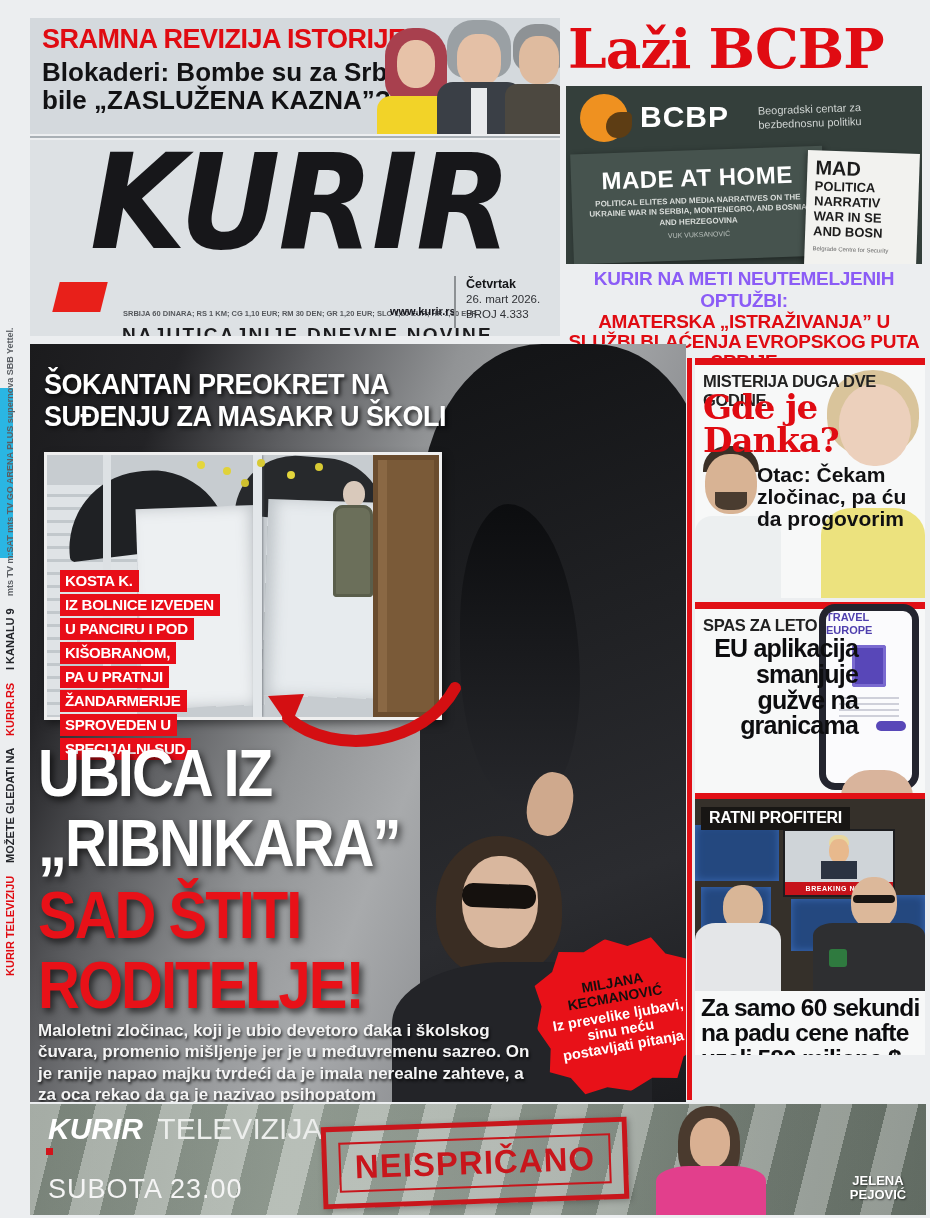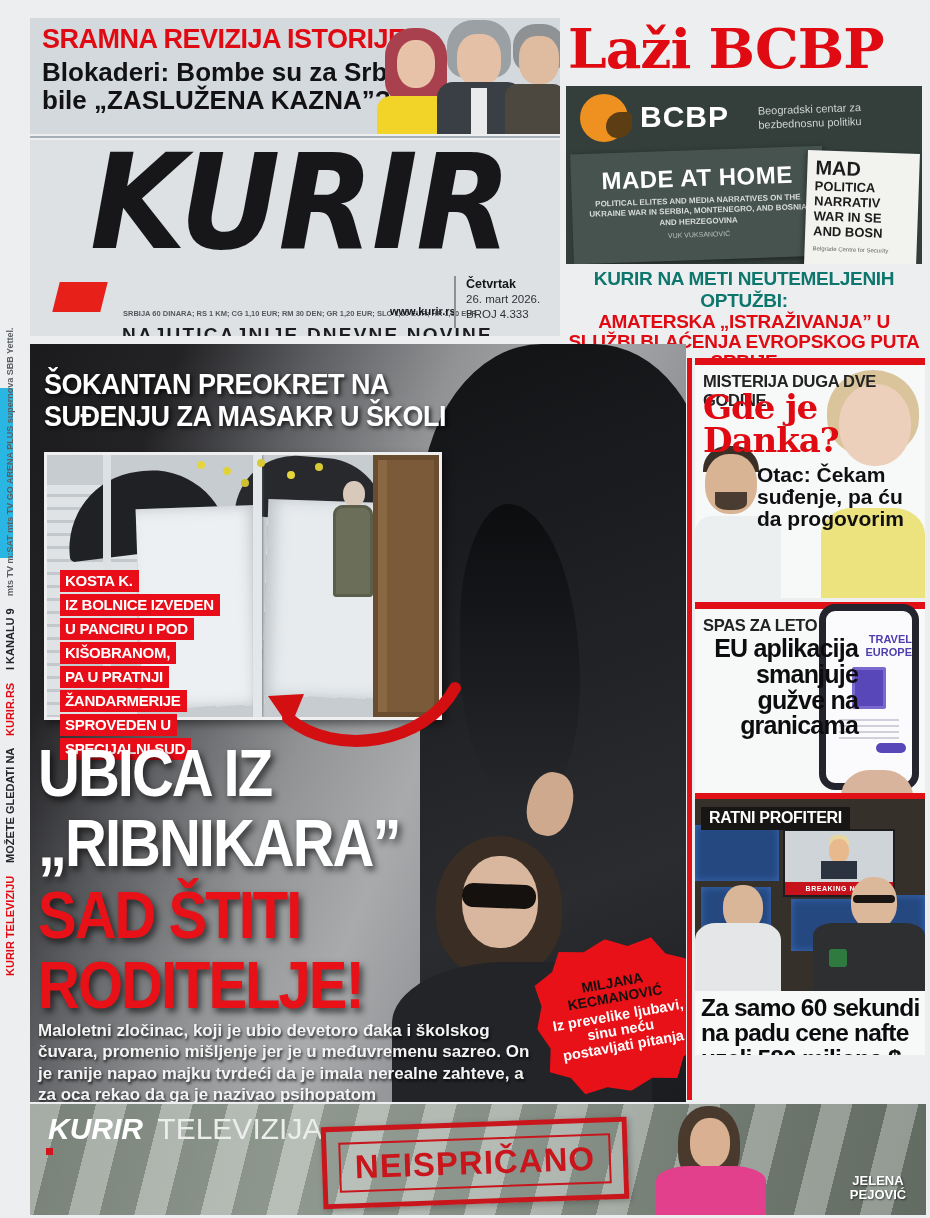--- a/index.html
+++ b/index.html
@@ -36,21 +36,21 @@
               box-shadow:2px 2px 6px rgba(0,0,0,.4);text-align:center;color:#fff;}
   .bcbp-cover-title{margin-top:14px;font-size:24px;font-weight:bold;letter-spacing:.5px;}
   .bcbp-cover-sub{margin:4px 10px 0;font-size:8px;line-height:1.3;color:#d8dcd9;font-weight:bold;}
   .bcbp-cover-author{margin-top:4px;font-size:7px;color:#b9c0bc;}
   .bcbp-paper{right:4px;top:66px;width:104px;height:108px;background:#f2f2ef;transform:rotate(2deg);
               box-shadow:-2px 2px 5px rgba(0,0,0,.35);padding:6px 0 0 8px;}
   .bcbp-paper div{font-size:13px;font-weight:bold;color:#1c1c1c;line-height:1.15;}
   .bcbp-paper .big{font-size:20px;}
   .bcbp-paper .tiny{font-size:6px;font-weight:normal;color:#666;margin-top:6px;}
   .kurir-meta{left:566px;top:268px;width:356px;text-align:center;}
-  .kurir-meta-black{font-size:19px;font-weight:bold;color:#0f766e;letter-spacing:-0.3px;}
+  .kurir-meta-black{font-size:19px;font-weight:bold;color:#8b5cf6;letter-spacing:-0.3px;}
   .kurir-meta-red{font-size:19px;font-weight:bold;color:#e00b12;line-height:1.05;letter-spacing:-0.3px;}
 
   
   .masthead{left:30px;top:140px;width:530px;height:196px;background:#dde1e4;overflow:hidden;}
   .kurir-logo{left:60px;top:-14px;font-family:"DejaVu Sans",sans-serif;font-size:124px;font-weight:bold;
               font-style:italic;color:#17171a;letter-spacing:-2px;transform:scaleY(1.06);transform-origin:top left;}
   .red-para{left:26px;top:142px;width:48px;height:30px;background:#e8201a;transform:skewX(-14deg);}
   .tagline{left:92px;top:143px;font-size:19px;font-weight:bold;letter-spacing:2.2px;color:#1d1d1f;margin-top:41px;}
   .prices{left:93px;top:169px;font-size:7.5px;color:#55585c;font-weight:bold;}
   .website{left:360px;top:165px;font-size:11px;font-weight:bold;color:#15161c;}
@@ -130,21 +130,21 @@
   .tod-shirt{right:0;top:150px;width:104px;height:90px;background:#ece27e;border-radius:30% 30% 0 0;}
   .dad-head{left:10px;top:96px;width:52px;height:60px;background:#d8b394;border-radius:46%;}
   .dad-hair{left:8px;top:88px;width:56px;height:26px;background:#3a2f26;border-radius:24px 24px 0 0;}
   .dad-beard{left:20px;top:134px;width:32px;height:18px;background:#4a3c30;border-radius:0 0 40% 40%;}
   .dad-body{left:0;top:158px;width:86px;height:82px;background:#eceff0;border-radius:20% 20% 0 0;}
   .eu-h{left:8px;top:34px;width:155px;font-size:25px;font-weight:bold;color:#0d0d0f;line-height:1.03;letter-spacing:-0.8px;text-align:right;}
   .eu-strips{left:8px;top:148px;line-height:0;}
   .eu-strips span{display:table;background:#e11016;color:#fff;font-size:21px;font-weight:bold;
                   line-height:25px;padding:1px 6px 2px 4px;margin-bottom:2px;letter-spacing:-0.5px;}
   .phone{right:6px;top:2px;width:86px;height:172px;background:#fbfbfd;border:7px solid #23242e;border-radius:16px;overflow:hidden;}
-  .phone-title{margin-top:22px;text-align:right;font-size:11px;font-weight:bold;color:#4f3fae;line-height:1.2;}
+  .phone-title{text-align:left;font-size:11px;font-weight:bold;color:#4f3fae;line-height:1.2;}
   .phone-book{width:34px;height:42px;background:#5847b8;margin:8px auto 0;border-radius:3px;box-shadow:inset 0 0 0 3px #7a6ad0;}
   .phone-lines{width:60px;height:22px;margin:8px auto 0;
                background:repeating-linear-gradient(0deg,#cfd0da 0 2px,transparent 2px 6px);}
   .phone-btn{width:30px;height:10px;background:#5847b8;border-radius:6px;margin:4px 6px 0 auto;}
   .eu-hand{right:12px;top:168px;width:72px;height:66px;background:#d9b49c;border-radius:40% 40% 20% 20%;}
   .oil-photo{left:0;top:6px;width:230px;height:192px;background:#35302a;overflow:hidden;}
   .oil-label{left:6px;top:8px;background:#181614;color:#fff;font-size:16px;font-weight:bold;padding:2px 8px 3px;letter-spacing:-0.3px;}
   .scr{position:absolute;background:#24487f;box-shadow:inset 0 0 8px #3a6ab8;}
   .tv{left:88px;top:30px;width:108px;height:64px;background:#cfd4d8;border:2px solid #1d1d1f;}
   .tv-face{left:44px;top:8px;width:20px;height:24px;background:#e8b98d;border-radius:46%;}
@@ -309,21 +309,21 @@
     <div class="abs redbar"></div>
     <div class="abs tod-hair"></div>
     <div class="abs tod-face"></div>
     <div class="abs tod-shirt"></div>
     <div class="abs dad-hair"></div>
     <div class="abs dad-head"></div>
     <div class="abs dad-beard"></div>
     <div class="abs dad-body"></div>
     <div class="abs s-kicker">MISTERIJA DUGA DVE GODINE</div>
     <div class="abs danka-h">Gde je Danka?</div>
-    <div class="abs danka-sub">Otac: Čekam suđenje, pa ću da progovorim</div>
+    <div class="abs danka-sub">Otac: Čekam zločinac, pa ću da progovorim</div>
   </div>
 
   <div class="abs sbox" style="top:602px;height:235px;">
     <div class="abs redbar"></div>
     <div class="abs phone">
       <div class="phone-title">TRAVEL EUROPE</div>
       <div class="phone-book"></div>
       <div class="phone-lines"></div>
       <div class="phone-btn"></div>
     </div>
@@ -356,20 +356,21 @@
     <div class="abs oil-h">Za samo 60 sekundi na padu cene nafte uzeli 580 miliona $</div>
   </div>
 
   <div class="abs banner">
     <div class="abs banner-stripes"></div>
     <div class="abs brand">
       <span class="b1">KURIR</span>
       <span class="b2">TELEVIZIJA</span>
     </div>
     <div class="abs brand-dot"></div>
+    <div class="abs btime">SUBOTA 23.00</div>
     <div class="abs stamp">
       <div class="stamp-inner">NEISPRIČANO</div>
     </div>
     <div class="abs tvw-hair"></div>
     <div class="abs tvw-face"></div>
     <div class="abs tvw-blazer"></div>
     <div class="abs host">JELENA PEJOVIĆ</div>
   </div>
 
 </div>

